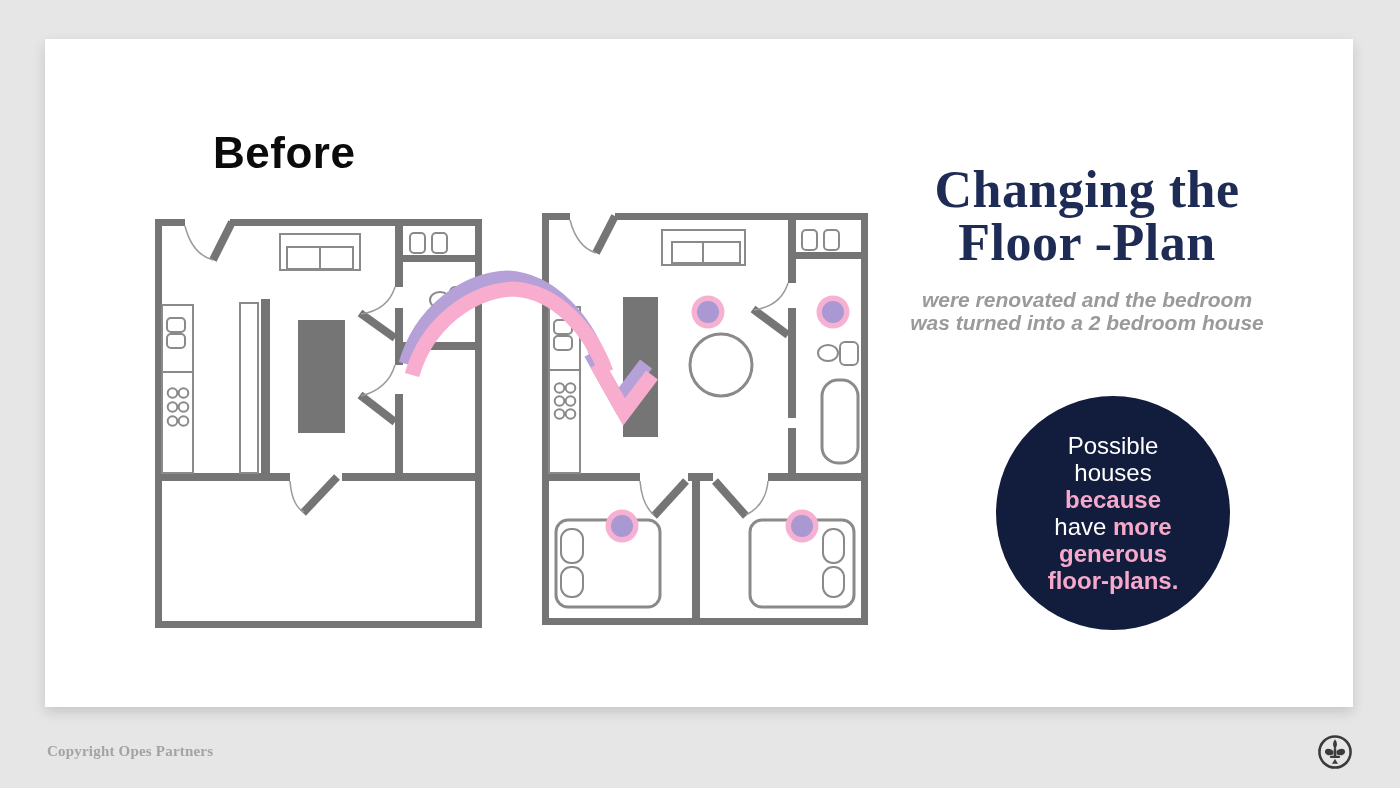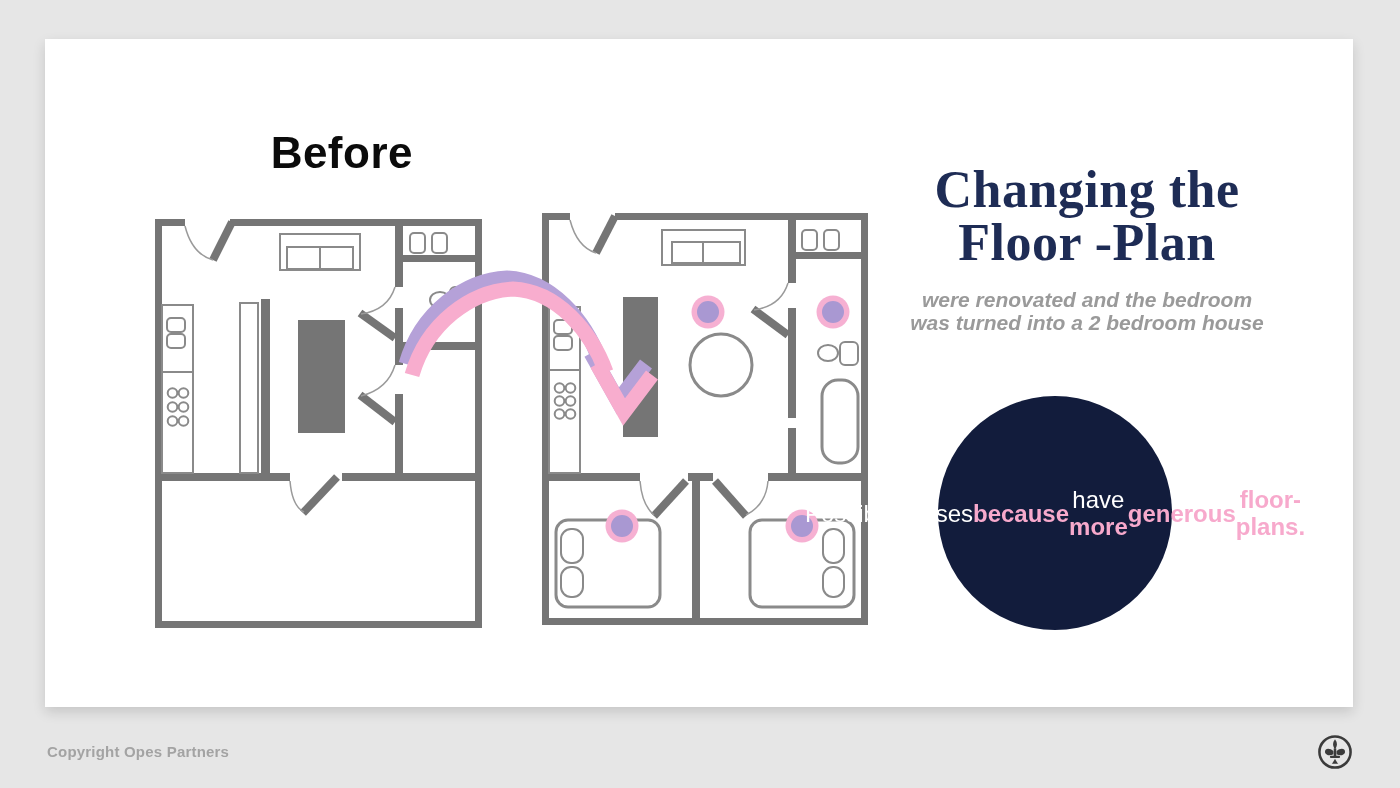--- a/index.html
+++ b/index.html
@@ -7,51 +7,51 @@
     width:1400px;height:788px;position:relative;overflow:hidden;
     background:#e6e6e6;
     font-family:"Liberation Sans", sans-serif;
   }
   .card{
     position:absolute;left:45px;top:39px;width:1308px;height:668px;
     background:#ffffff;box-shadow:0 5px 12px rgba(0,0,0,0.14);
   }
   .plan-heading{
     position:absolute;top:90px;width:200px;height:48px;
-    font-size:44px;font-weight:700;color:#0b0b0b;text-align:right;line-height:48px;
+    font-size:44px;font-weight:700;color:#0b0b0b;text-align:left;line-height:48px;
     letter-spacing:0.5px;
   }
   .heading-before{left:168px;}
   .heading-after{left:571px;}
   .plan-svg{position:absolute;}
   .before-svg{left:110px;top:180px;}
   .after-svg{left:497px;top:174px;}
   .arrow-svg{position:absolute;left:0;top:0;pointer-events:none;}
   .panel-title{
     position:absolute;left:877px;top:124px;width:330px;
     text-align:center;color:#1e2c55;
     font-family:"Liberation Serif","DejaVu Serif",serif;
     font-weight:700;font-size:52px;line-height:53px;letter-spacing:0.5px;
   }
   .panel-subtitle{
     position:absolute;left:855px;top:250px;width:374px;
     text-align:center;color:#9a9a9a;
     font-size:21px;line-height:22.5px;font-weight:700;font-style:italic;
   }
   .badge-circle{
-    position:absolute;left:893px;top:357px;width:234px;height:234px;
+    position:absolute;left:951px;top:357px;width:234px;height:234px;
     border-radius:50%;background:#121c3c;
-    display:flex;flex-direction:row;justify-content:center;align-items:center;
+    display:flex;flex-direction:column;justify-content:center;align-items:center;
   }
   .badge-line{font-size:24px;line-height:27px;text-align:center;}
   .bw{color:#ffffff;font-weight:500;}
   .bp{color:#f7a9cc;font-weight:700;}
   .copyright{
     position:absolute;left:47px;top:743px;
-    font-size:15px;font-weight:700;color:#a3a3a3;letter-spacing:0.2px;
+    font-size:15px;font-weight:700;color:#a3a3a3;letter-spacing:0.2px;font-family:Liberation Serif, serif;
   }
   .logo{position:absolute;left:1318px;top:735px;width:34px;height:34px;}
 </style>
 </head>
 <body>
 
 <div class="card">
 
   <div class="plan-heading heading-before">Before</div>
 

